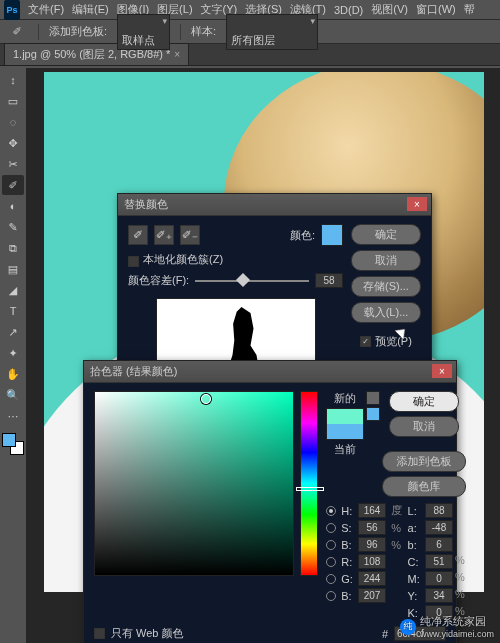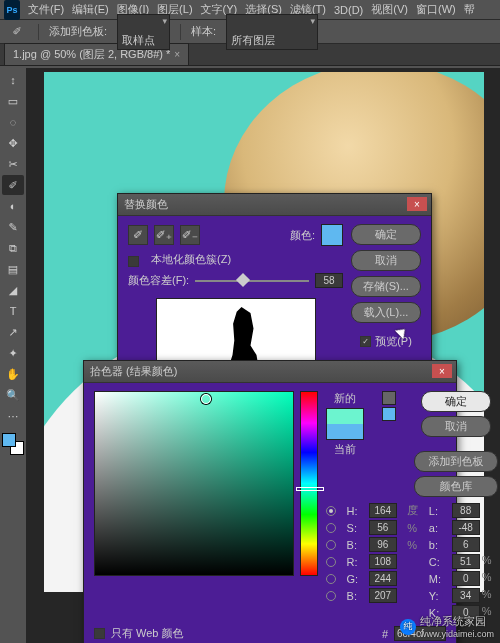--- a/index.html
+++ b/index.html
@@ -17,21 +17,21 @@
   .workspace { position: absolute; left: 26px; top: 68px; right: 0; bottom: 0; background: #262626; }
   .canvas { position: absolute; left: 18px; top: 4px; width: 440px; height: 520px; background: #55d4c3; overflow: hidden; }
   .head { position: absolute; left: 180px; top: -10px; width: 310px; height: 280px; border-radius: 50% 50% 48% 48%; background: radial-gradient(ellipse at 40% 30%, #f2d9a8 0%, #d9b87a 40%, #a07c46 70%, #6d4f2a 100%); }
   .body { position: absolute; left: -40px; top: 240px; width: 540px; height: 400px; background: #f4f4f4; border-radius: 50% 50% 0 0 / 60% 60% 0 0; }
   .toolbar { position: absolute; left: 0; top: 68px; width: 26px; background: #535353; display: flex; flex-direction: column; align-items: center; padding: 2px 0; gap: 1px; }
   .tool { width: 22px; height: 20px; display: flex; align-items: center; justify-content: center; color: #ccc; border-radius: 2px; }
   .tool.sel { background: #2c2c2c; }
   .swatches { margin-top: 6px; position: relative; width: 22px; height: 22px; }
   .sw-fg { position: absolute; width: 14px; height: 14px; background: #5fb8f0; border: 1px solid #000; left: 0; top: 0; }
   .sw-bg { position: absolute; width: 14px; height: 14px; background: #fff; border: 1px solid #000; right: 0; bottom: 0; }
-  .dialog { position: absolute; background: #4c1d95; border: 1px solid #222; box-shadow: 2px 2px 8px rgba(0,0,0,0.5); }
+  .dialog { position: absolute; background: #0f172a; border: 1px solid #222; box-shadow: 2px 2px 8px rgba(0,0,0,0.5); }
   .dlg-title { height: 22px; background: linear-gradient(#5a5a5a,#4a4a4a); display: flex; align-items: center; padding: 0 6px; border-bottom: 1px solid #333; position: relative; }
   .dlg-close { position: absolute; right: 4px; top: 3px; width: 20px; height: 14px; background: #c75050; color: #fff; font-size: 10px; display: flex; align-items: center; justify-content: center; }
   .dlg-body { padding: 8px 10px; display: flex; gap: 8px; }
   .btn { background: #6a6a6a; border: 1px solid #333; border-radius: 10px; padding: 2px 0; width: 70px; text-align: center; font-size: 11px; }
   .btn.primary { background: #e8e8e8; color: #222; }
   .eyedrop-row { display: flex; gap: 6px; align-items: center; }
   .eyedrop { width: 20px; height: 20px; border: 1px solid #333; display: flex; align-items: center; justify-content: center; font-size: 12px; background: #4a4a4a; }
   .checkbox { width: 11px; height: 11px; border: 1px solid #333; background: #3a3a3a; display: inline-flex; align-items: center; justify-content: center; font-size: 8px; }
   .slider { position: relative; height: 14px; }
   .slider-track { position: absolute; top: 6px; left: 0; right: 0; height: 2px; background: #888; }
@@ -132,21 +132,21 @@
   <div class="dlg-body">
     <div style="flex:1; display:flex; flex-direction:column; gap:6px;">
       <div class="eyedrop-row">
         <div class="eyedrop">✐</div>
         <div class="eyedrop">✐₊</div>
         <div class="eyedrop">✐₋</div>
         <div style="flex:1"></div>
         <span>颜色:</span>
         <div style="width:22px;height:22px;background:#5fb8f0;border:1px solid #222"></div>
       </div>
-      <div style="display:flex;align-items:flex-end;gap:12px">
+      <div style="display:flex;align-items:flex-end;gap:4px">
         <div class="checkbox"></div>
         <span>本地化颜色簇(Z)</span>
       </div>
       <div style="display:flex;align-items:center;gap:6px">
         <span>颜色容差(F):</span>
         <div class="slider" style="flex:1">
           <div class="slider-track"></div>
           <div class="slider-thumb" style="left:38%"></div>
         </div>
         <div class="numfield">58</div>
@@ -180,21 +180,21 @@
     <div style="display:flex; gap:8px;">
       <div class="picker-left">
         <div class="sv-box">
           <div class="sv-ring" style="left:56%; top:4%"></div>
         </div>
         <div class="hue-strip">
           <div class="hue-ptr" style="top:52%"></div>
         </div>
       </div>
       <div class="picker-right">
-        <div style="display:flex; gap:18px; align-items:flex-start;">
+        <div style="display:flex; gap:2px; align-items:flex-start;">
           <div style="display:flex;flex-direction:column;align-items:center;gap:2px;">
             <span>新的</span>
             <div class="color-block">
               <div class="color-new"></div>
               <div class="color-cur"></div>
             </div>
             <span>当前</span>
           </div>
           <div style="display:flex;flex-direction:column;gap:2px">
             <div class="small-swatch" style="background:#666"></div>

